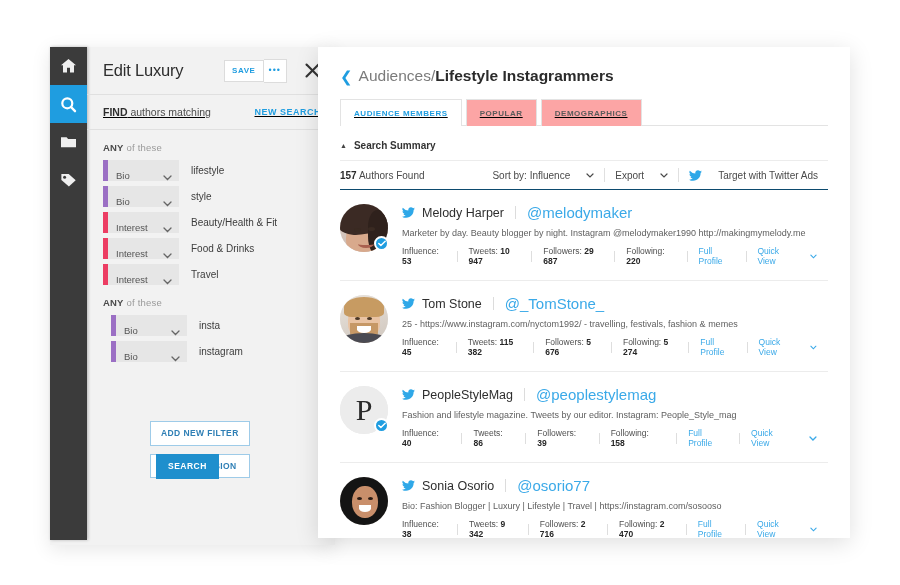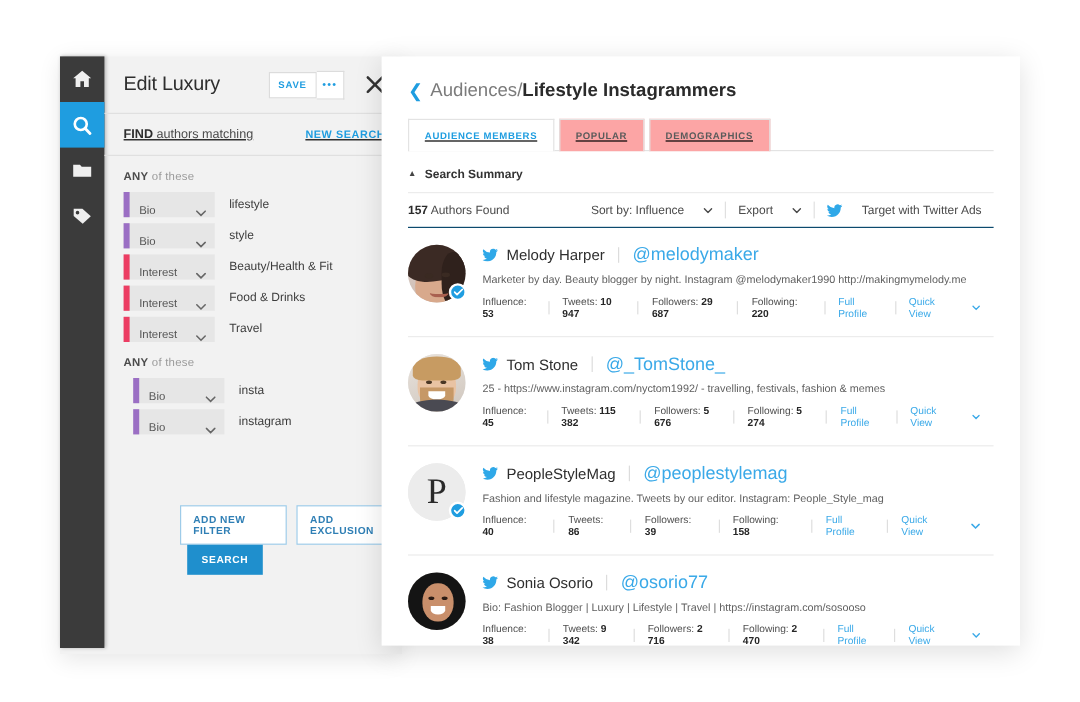--- a/index.html
+++ b/index.html
@@ -144,21 +144,21 @@
   .filter-val {
     font-size: 10px; color: #3d3d3d;
     margin-left: 12px; white-space: nowrap;
   }
   .group-2 { margin-top: 12px; padding-left: 8px; }
   .group-2 .group-label { margin-left: -8px; }
 
   
   .btn-row {
     position: absolute; left: 100px; top: 374px;
-    display: flex; gap: 8px;
+    display: flex; gap: 8px; flex-direction: column;
   }
   .ghost-btn {
     border: 1px solid #9ecbe8;
     background: #fff; color: #2f7fb5;
     font-size: 8.5px; font-weight: bold; letter-spacing: 0.4px;
     padding: 7px 10px; line-height: 1;
     cursor: pointer;
   }
   .search-btn {
     position: absolute; left: 106px; top: 407px;

